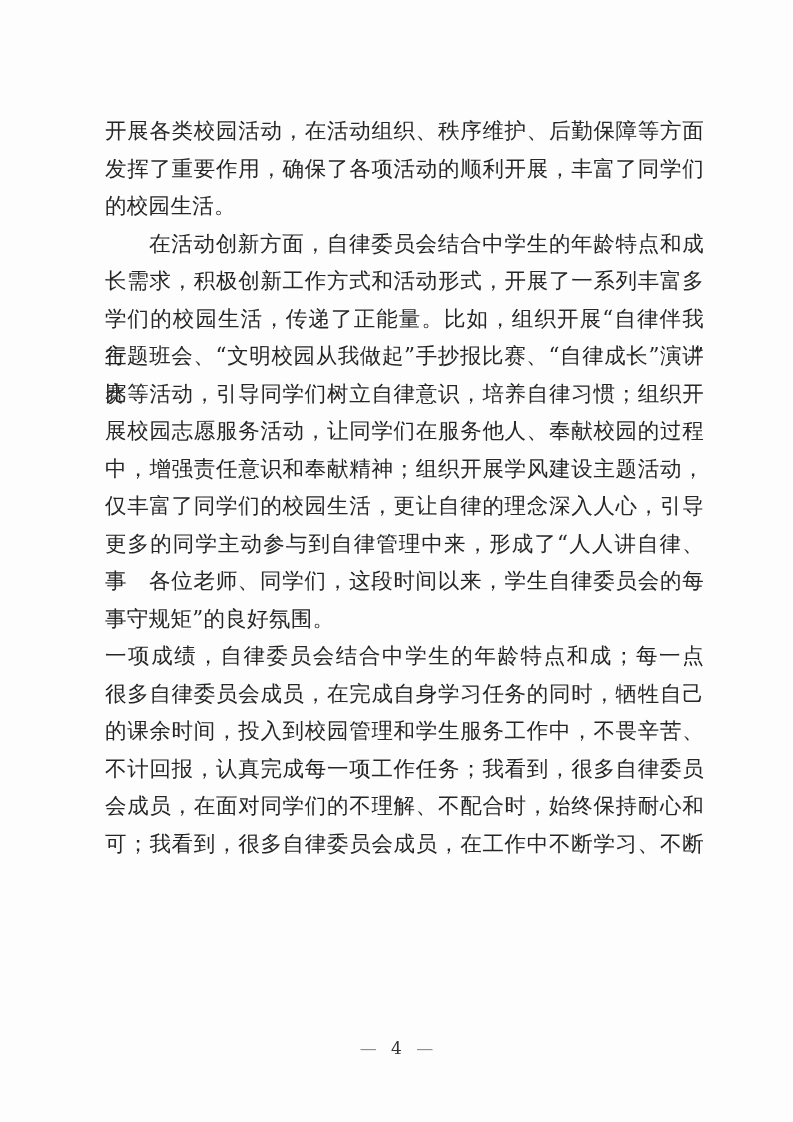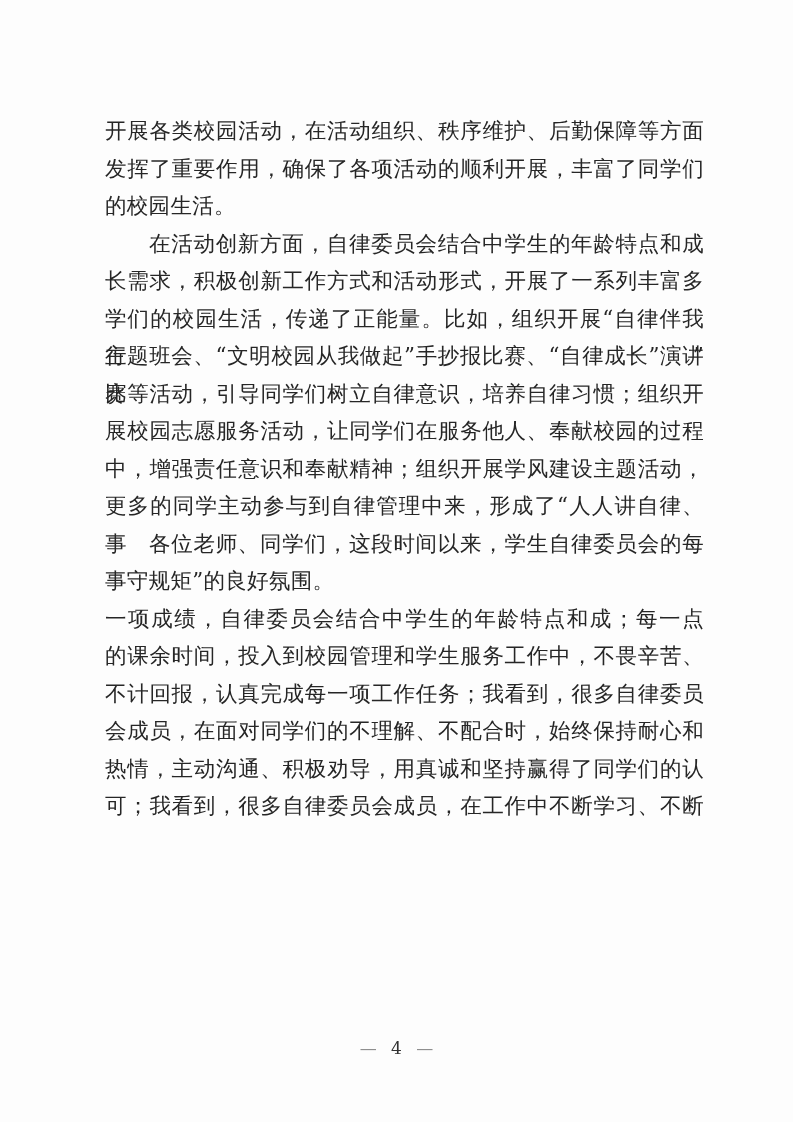--- a/index.html
+++ b/index.html
@@ -66,28 +66,29 @@
       <div class="line">开展各类校园活动，在活动组织、秩序维护、后勤保障等方面</div>
       <div class="line">发挥了重要作用，确保了各项活动的顺利开展，丰富了同学们</div>
       <div class="line lastline">的校园生活。</div>
       <div class="line indent">在活动创新方面，自律委员会结合中学生的年龄特点和成</div>
       <div class="line">长需求，积极创新工作方式和活动形式，开展了一系列丰富多</div>
       <div class="line">学们的校园生活，传递了正能量。比如，组织开展“自律伴我行”</div>
       <div class="line">主题班会、“文明校园从我做起”手抄报比赛、“自律成长”演讲比</div>
       <div class="line">赛等活动，引导同学们树立自律意识，培养自律习惯；组织开</div>
       <div class="line">展校园志愿服务活动，让同学们在服务他人、奉献校园的过程</div>
       <div class="line">中，增强责任意识和奉献精神；组织开展学风建设主题活动，</div>
+      <div class="line">仅丰富了同学们的校园生活，更让自律的理念深入人心，引导</div>
       <div class="line">更多的同学主动参与到自律管理中来，形成了“人人讲自律、事</div>
       <div class="line indent">各位老师、同学们，这段时间以来，学生自律委员会的每</div>
       <div class="line lastline">事守规矩”的良好氛围。</div>
       <div class="line">一项成绩，自律委员会结合中学生的年龄特点和成；每一点</div>
+      <div class="line">很多自律委员会成员，在完成自身学习任务的同时，牺牲自己</div>
       <div class="line">的课余时间，投入到校园管理和学生服务工作中，不畏辛苦、</div>
       <div class="line">不计回报，认真完成每一项工作任务；我看到，很多自律委员</div>
       <div class="line">会成员，在面对同学们的不理解、不配合时，始终保持耐心和</div>
-      <div class="line">热情，主动沟通、积极劝导，用真诚和坚持赢得了同学们的认</div>
       <div class="line">可；我看到，很多自律委员会成员，在工作中不断学习、不断</div>
     </div>
   <div class="page-number">
     <span class="dash">—</span>
     <span class="num">4</span>
     <span class="dash">—</span>
   </div>
 </div>
 
 </body></html>

